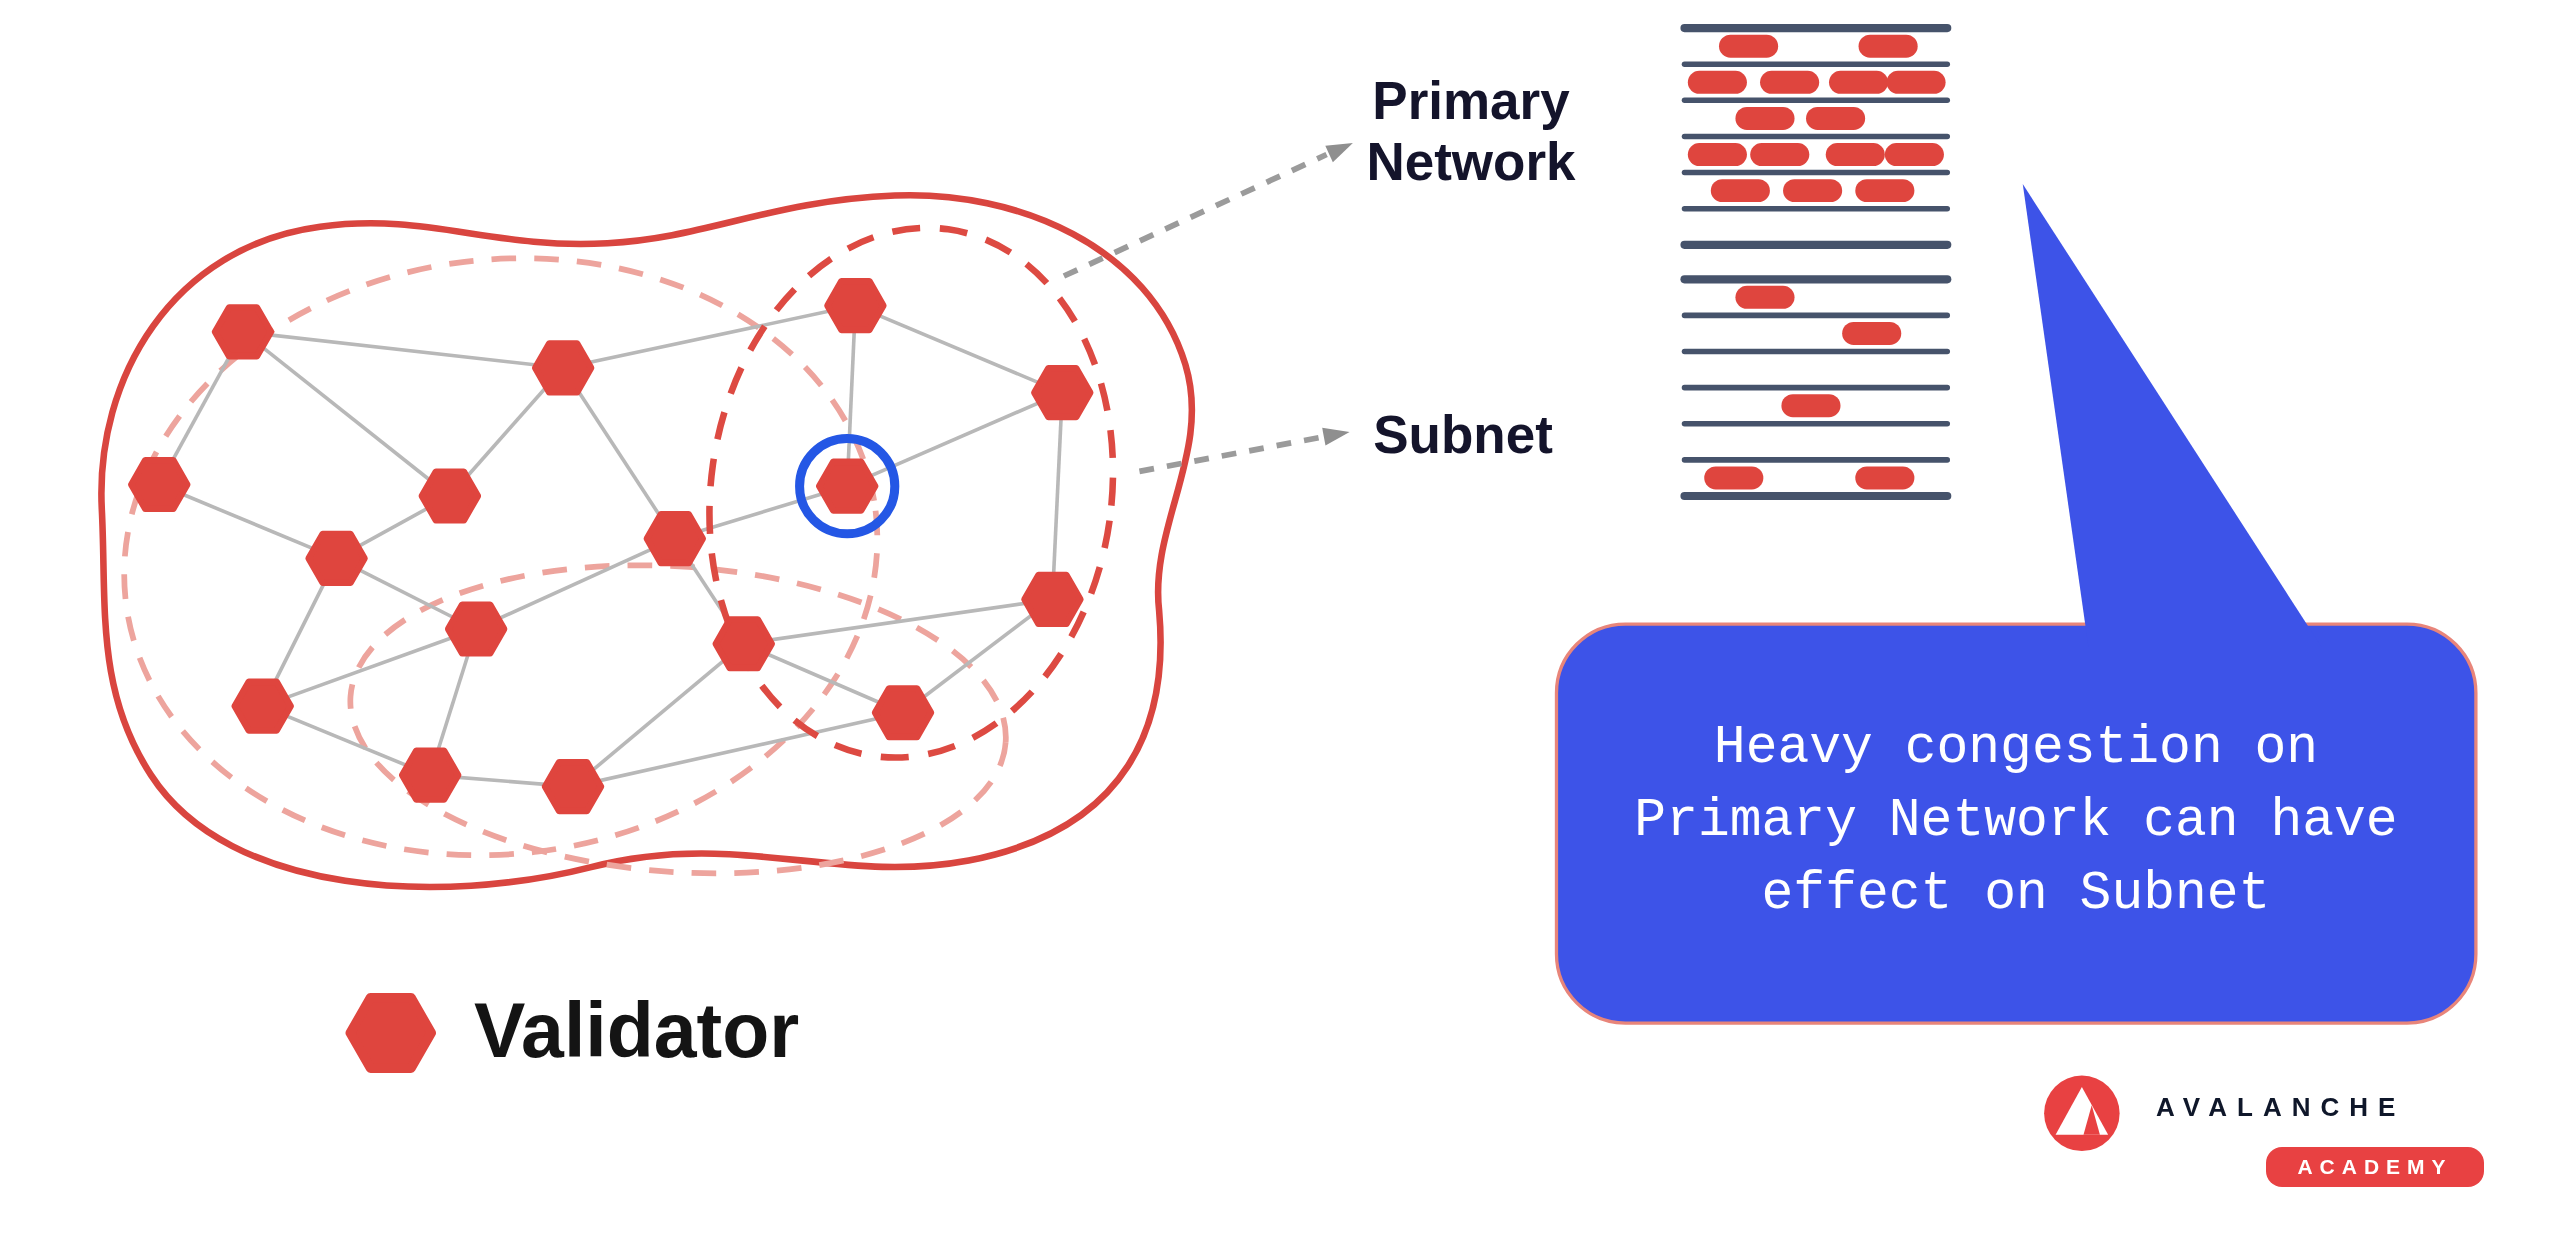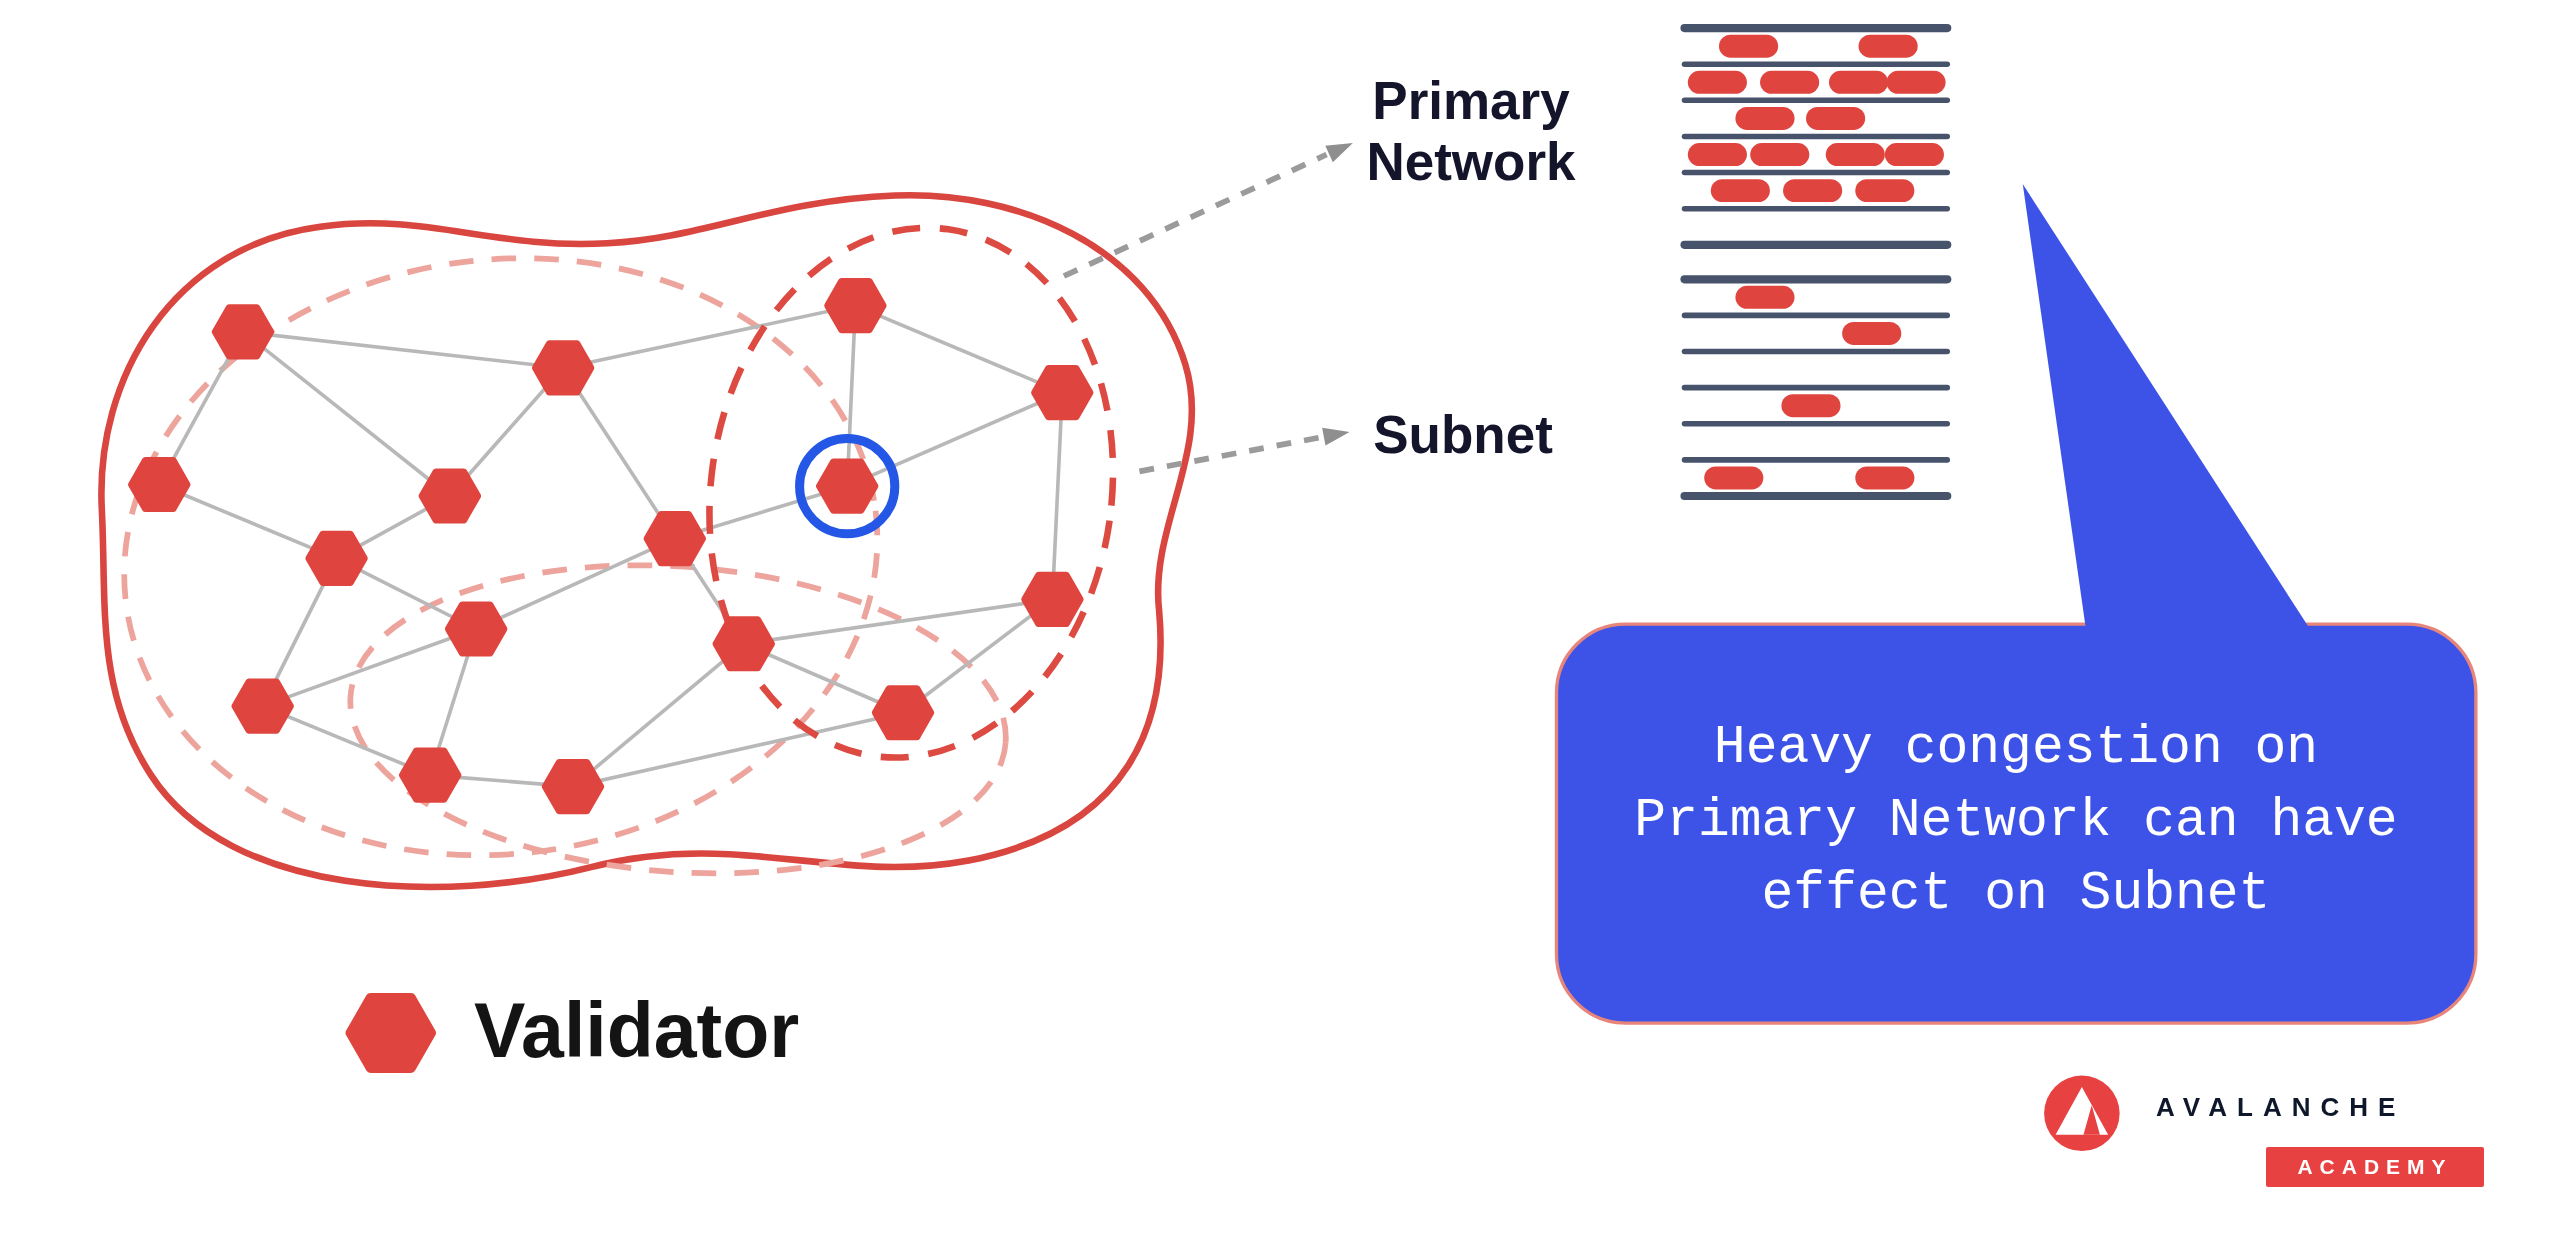--- a/index.html
+++ b/index.html
@@ -31,21 +31,21 @@
   .validator-label{
     position:absolute;left:474px;top:992px;color:#141414;
     font-size:77px;font-weight:700;line-height:1;
   }
   .brand-wordmark{
     position:absolute;left:2140px;top:1094px;color:#0f172a;
     font-size:26px;font-weight:700;letter-spacing:10px;line-height:1;white-space:nowrap;margin-left:16px;
   }
   .academy-badge{
     position:absolute;left:2266px;top:1147px;width:218px;height:40px;
-    background:#e84142;color:#ffffff;border-radius:2px;
+    background:#e84142;color:#ffffff;border-radius:16px;
     font-size:21px;font-weight:700;letter-spacing:7px;line-height:40px;
     text-align:center;white-space:nowrap;
   }
 </style>
 </head>
 <body>
 
 <div class="page">
 
   <svg class="scene" viewBox="0 0 1558 766" width="2558" height="1258" xmlns="http://www.w3.org/2000/svg">

